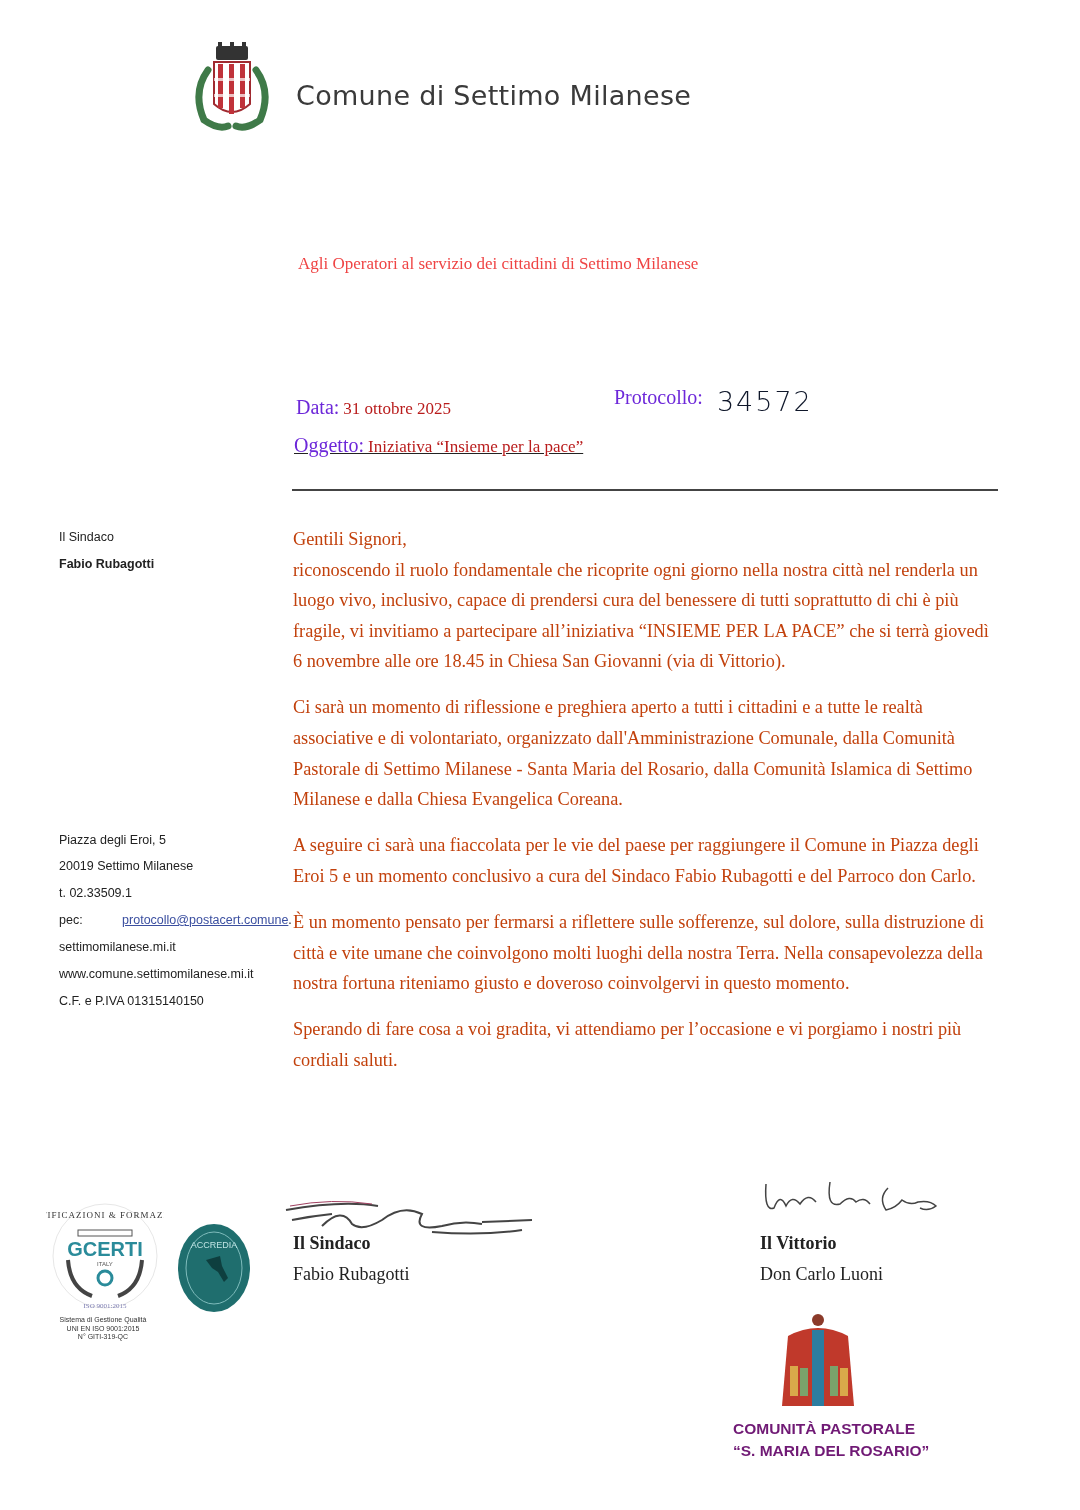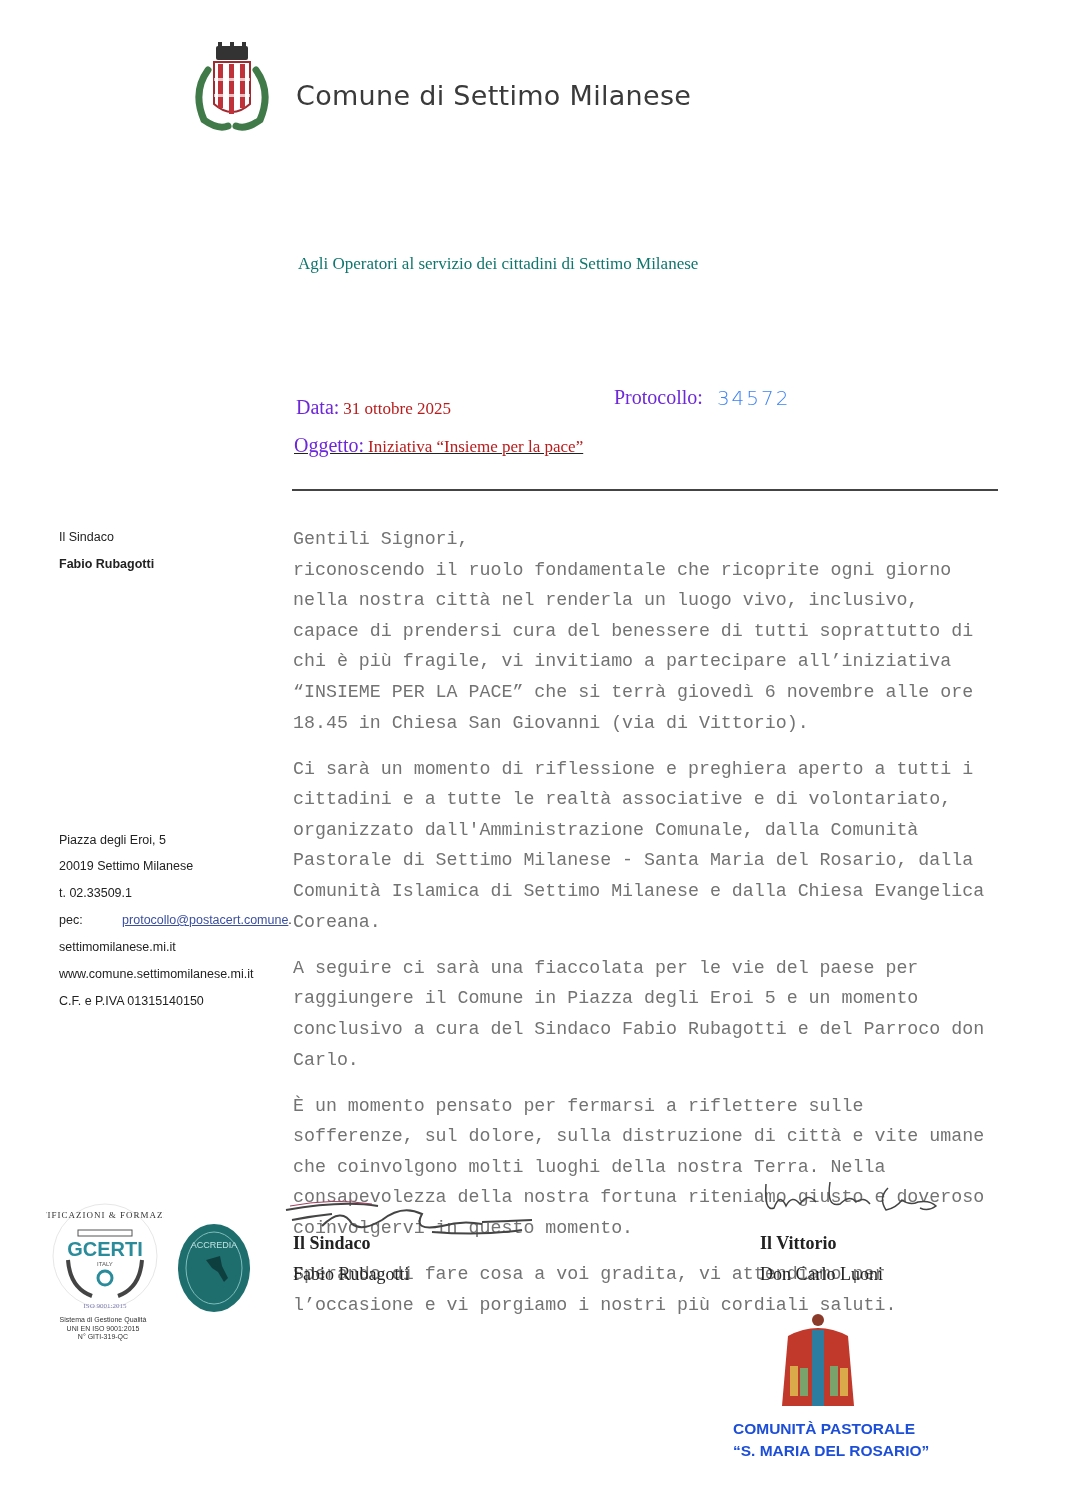--- a/index.html
+++ b/index.html
@@ -1,35 +1,35 @@
 <!DOCTYPE html>
 <html><head>
 <meta charset="utf-8">
 <style>
   html, body { margin: 0; padding: 0; background: #ffffff; }
   body { width: 1080px; height: 1510px; position: relative; overflow: hidden; color: #222; }
   .abs { position: absolute; }
   .header-title { left: 296px; top: 80px; font-size: 27px; color: #3a3a3a; letter-spacing: 0.3px; font-family: "DejaVu Sans", sans-serif; }
   .crest { left: 188px; top: 42px; width: 88px; height: 92px; }
-  .addressee { left: 298px; top: 254px; font-size: 17px; font-family: "Liberation Serif", serif; color: #0f766e; }
+  .addressee { left: 298px; top: 254px; font-size: 17px; font-family: "Liberation Serif", serif; color: #ef4444; }
   .meta-label { color: #6d28d9; font-size: 20px; font-family: "Liberation Serif", serif; }
   .meta-value { color: #b91c1c; font-size: 17px; font-family: "Liberation Serif", serif; }
   .date-row { left: 296px; top: 396px; }
   .proto-row { left: 614px; top: 386px; display: flex; align-items: flex-start; gap: 14px; }
-  .proto-num { font-family: "DejaVu Sans", sans-serif; font-size: 20px; color: #3b82f6; font-weight: 300; letter-spacing: 2px; }
+  .proto-num { font-family: "DejaVu Sans", sans-serif; font-size: 27px; color: #0f172a; font-weight: 300; letter-spacing: 2px; }
   .subject-row { left: 294px; top: 434px; text-decoration: underline; }
   .rule { left: 292px; top: 489px; width: 706px; height: 2px; background: #444; }
   .side { left: 59px; font-family: "Liberation Sans", sans-serif; font-size: 12.5px; color: #222; }
   .side-bold { font-weight: bold; }
   .side-link { color: #3b4fa0; text-decoration: underline; margin-left: 36px; }
-  .body-text { left: 293px; width: 700px; font-family: Liberation Mono, monospace; font-size: 18.3px; line-height: 30.6px; color: #737373; }
+  .body-text { left: 293px; width: 700px; font-family: Liberation Serif, serif; font-size: 18.3px; line-height: 30.6px; color: #c2410c; }
   .body-text p { margin: 0 0 15.5px 0; }
   .sig-title { font-family: "Liberation Serif", serif; font-weight: bold; font-size: 18px; color: #222; }
   .sig-name { font-family: "Liberation Serif", serif; font-size: 18px; color: #222; }
-  .pastoral-text { left: 733px; top: 1418px; font-family: "Liberation Sans", sans-serif; font-weight: bold; font-size: 15.5px; color: #1d4ed8; line-height: 22px; }
+  .pastoral-text { left: 733px; top: 1418px; font-family: "Liberation Sans", sans-serif; font-weight: bold; font-size: 15.5px; color: #701a75; line-height: 22px; }
   .cert-caption { left: 48px; top: 1316px; width: 110px; text-align: center; font-family: "Liberation Sans", sans-serif; font-size: 7px; line-height: 8.5px; color: #333; }
 </style>
 </head>
 <body>
 
 <div class="abs crest">
   <svg width="88" height="92" viewBox="0 0 88 92">
 
     <rect x="28" y="4" width="32" height="14" fill="#333" rx="2"></rect>
     <rect x="30" y="0" width="4" height="6" fill="#333"></rect>

